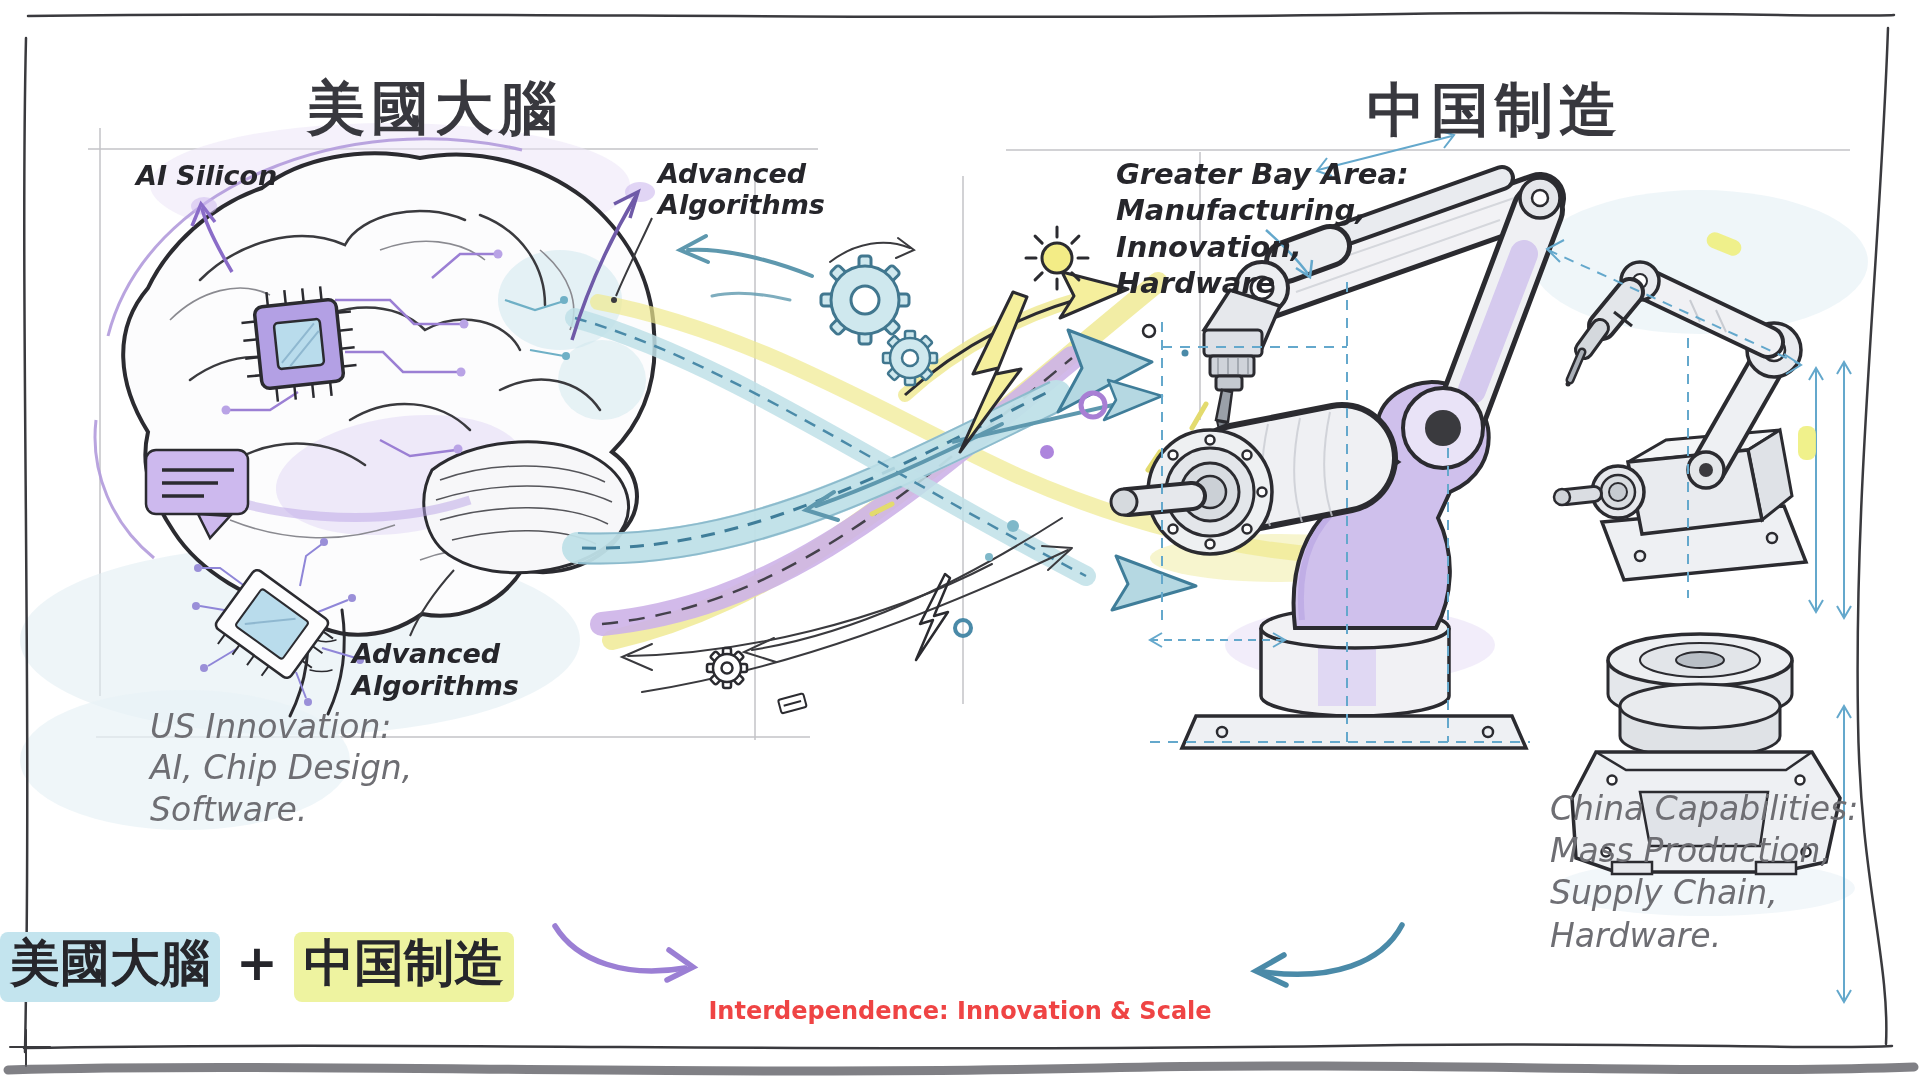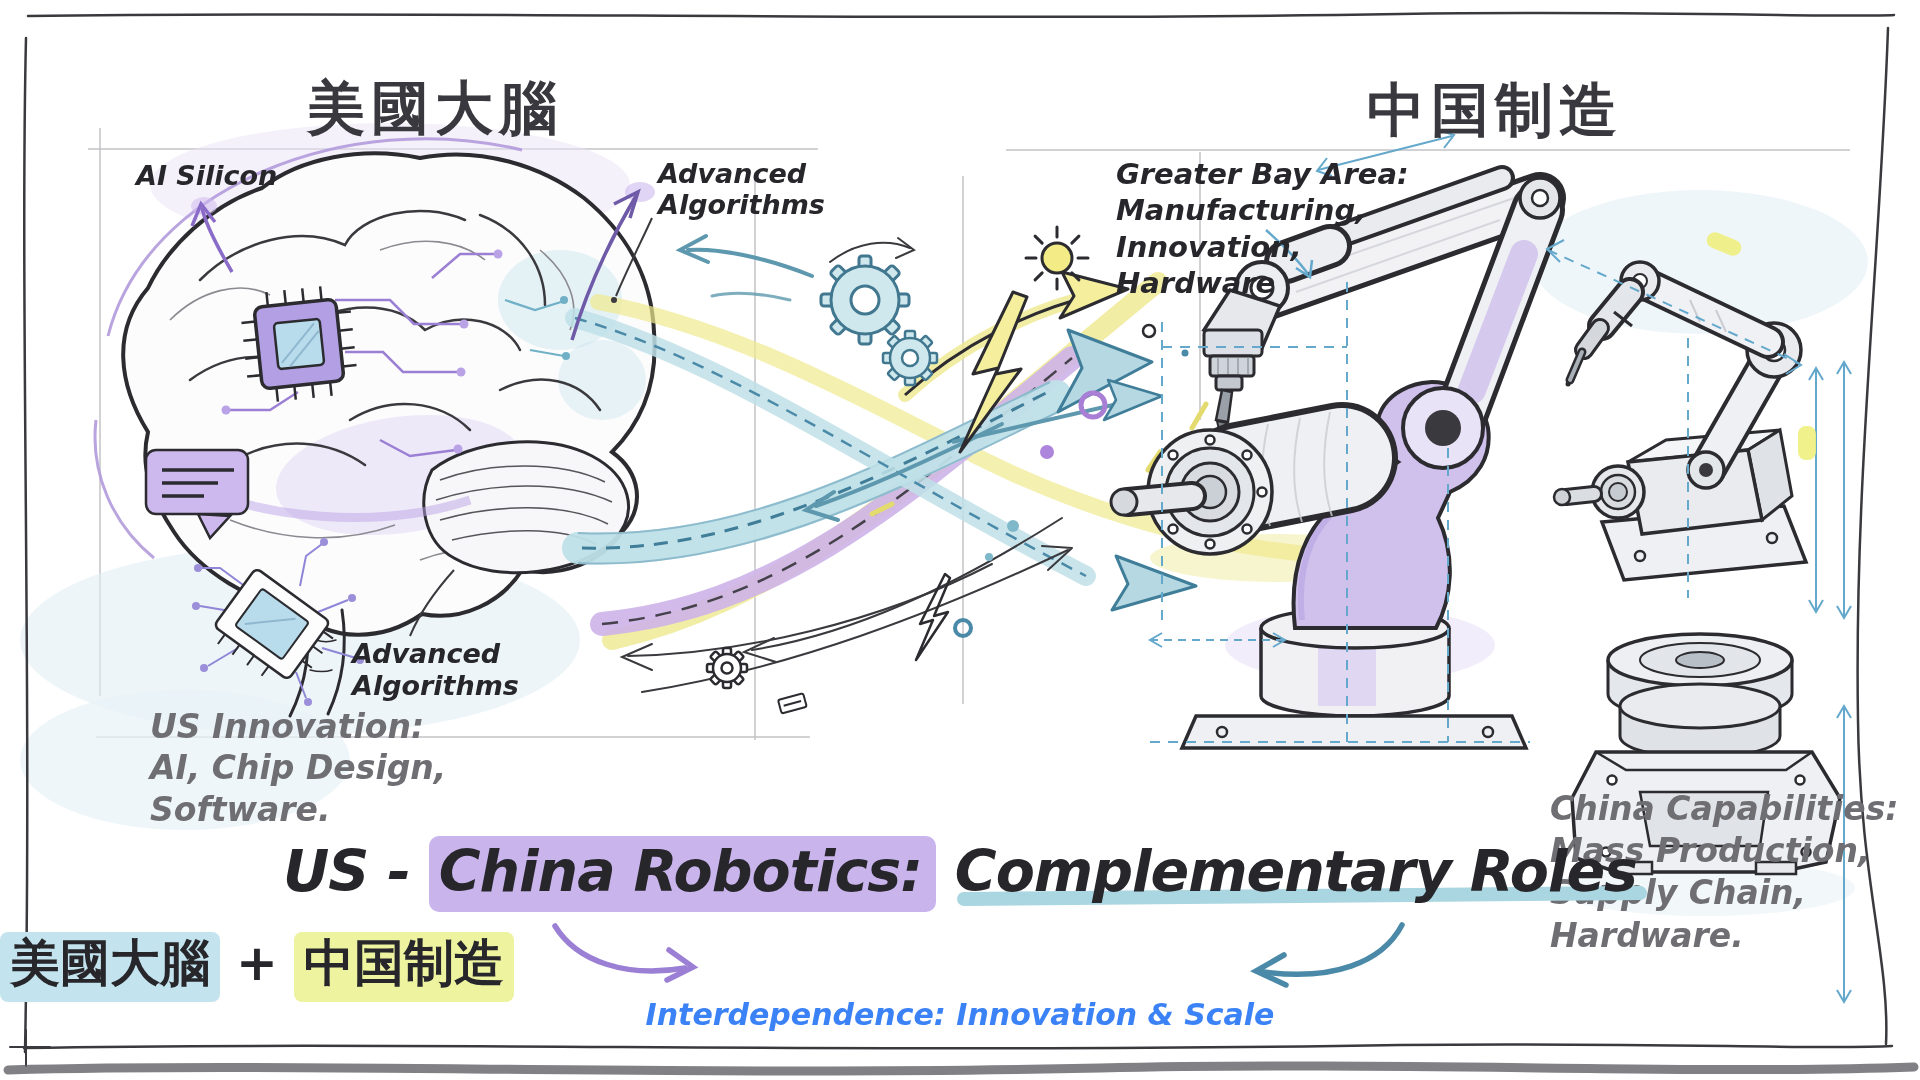--- a/index.html
+++ b/index.html
@@ -2,34 +2,34 @@
 <html><head>
 <meta charset="utf-8">
 <style>
   html,body{margin:0;padding:0;background:#e9e9e9;}
   .page{position:relative;width:1920px;height:1080px;background:#ffffff;overflow:hidden;
         font-family:"DejaVu Sans","Liberation Sans",sans-serif;}
   svg.scene{position:absolute;left:0;top:0;}
   .lbl{position:absolute;white-space:pre-line;color:#26262b;font-style:italic;font-weight:600;line-height:1.22;}
   .panel-title{position:absolute;text-align:center;color:#38383e;font-weight:600;font-size:58px;
                letter-spacing:6px;font-style:normal;}
-  .caption{color:#6e6e73;font-weight:700;}
+  .caption{color:#6e6e73;font-weight:400;}
   .main-title{position:absolute;left:0;top:838px;width:1920px;text-align:center;
               font-size:57px;font-weight:bold;font-style:italic;color:#26262b;letter-spacing:-1px;}
   .main-title .hl-purple{background:#c9b4ec;border-radius:10px;padding:2px 14px 8px 10px;}
   .main-title .ul-teal{position:relative;z-index:0;}
   .main-title .ul-teal::after{content:"";position:absolute;left:2px;right:-10px;bottom:1px;height:14px;
               background:#a9d6e0;border-radius:8px;transform:rotate(-.5deg);z-index:-1;}
   .equation{position:absolute;left:0;top:930px;width:1920px;font-size:50px;
             font-weight:600;color:#26262b;}
   .equation .hl-blue{background:#c3e4ee;border-radius:8px;padding:2px 10px 10px;}
   .equation .hl-yellow{background:#eef3a0;border-radius:8px;padding:2px 10px 10px;}
   .equation .op{margin:0 16px;font-weight:bold;}
-  .subtitle{position:absolute;left:0;top:997px;width:1920px;text-align:center;font-size:30px;
-            font-weight:bold;font-style:italic;color:#3b82f6;}
+  .subtitle{position:absolute;left:0;top:997px;width:1920px;text-align:center;font-size:24px;
+            font-weight:bold;color:#ef4444;}
   .arrow-svg{position:absolute;}
 </style>
 </head>
 <body>
 
 <div class="page">
 
 <svg class="scene" width="1920" height="1080" viewBox="0 0 1920 1080">
 
   <g stroke="#b4b4b8" stroke-width="1.5" opacity="0.8">
@@ -470,24 +470,20 @@
 
 <div class="lbl" style="left:1116px;top:156px;font-size:29px;line-height:1.25;">Greater Bay Area:
 Manufacturing,
 Innovation,
 Hardware</div>
 <div class="lbl caption" style="left:1550px;top:788px;font-size:33px;line-height:1.28;">China Capabilities:
 Mass Production,
 Supply Chain,
 Hardware.</div>
 
-<div class="main-title">
-  <span>US - </span><span class="hl-purple">China Robotics:</span>
-  <span class="ul-teal">Complementary Roles</span>
-</div>
 
 <svg class="arrow-svg" style="left:545px;top:918px;" width="165" height="75" viewBox="0 0 165 75">
   <path d="M 10,8 C 32,44 82,60 140,50" stroke="#9b7fd4" stroke-width="5.5" fill="none" stroke-linecap="round"></path>
   <path d="M 124,32 L 148,49 L 122,62" stroke="#9b7fd4" stroke-width="5.5" fill="none" stroke-linecap="round"></path>
 </svg>
 <div class="equation">
   <span class="hl-blue">美國大腦</span><span class="op">+</span><span class="hl-yellow">中国制造</span>
 </div>
 <svg class="arrow-svg" style="left:1240px;top:915px;" width="175" height="78" viewBox="0 0 175 78">
   <path d="M 162,10 C 142,48 92,66 24,57" stroke="#4a8aa8" stroke-width="5.5" fill="none" stroke-linecap="round"></path>

